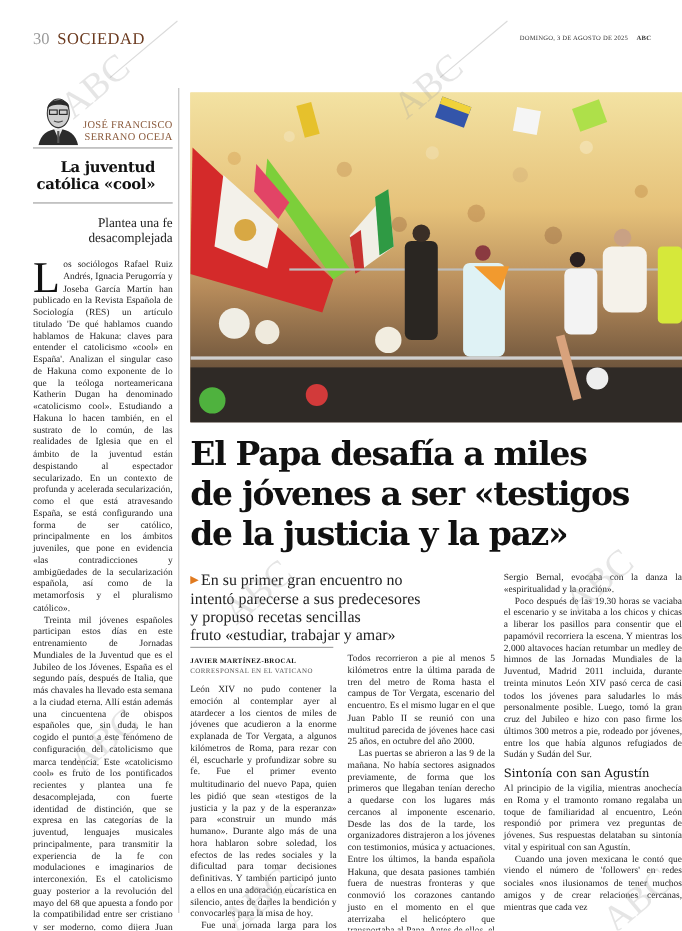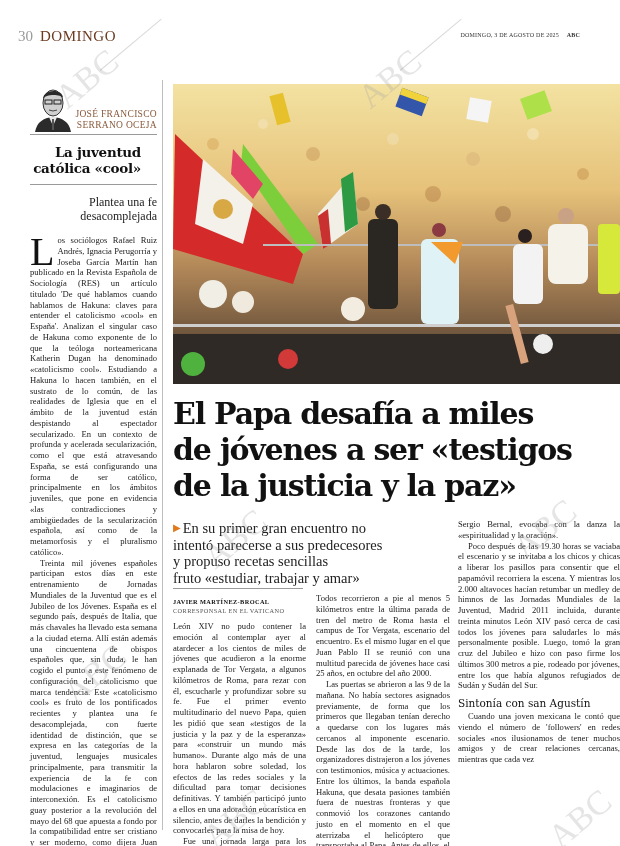--- a/index.html
+++ b/index.html
@@ -1,20 +1,20 @@
 <!DOCTYPE html>
 <html><head>
 <meta charset="utf-8">
 <style>
   * { box-sizing: border-box; margin: 0; padding: 0; }
   html, body { width: 620px; height: 846px; background: #ffffff; overflow: hidden; }
   body { position: relative; font-family: "DejaVu Serif", serif; color: #1a1a1a; }
 
   
-  .page-header { position: absolute; left: 18px; top: 28px; width: 562px; height: 24px; text-align: center; }
+  .page-header { position: absolute; left: 30px; top: 28px; width: 562px; height: 24px; text-align: center; }
   .page-number { position: absolute; left: 0; top: 0; font-family: "Liberation Serif", serif; font-size: 15px; color: #9a9a9a; }
   .section-name { position: absolute; left: 22px; top: 0; font-family: "Liberation Serif", serif; font-size: 15px; color: #6b3a1f; letter-spacing: 0.5px; }
   .dateline { position: absolute; right: 0; top: 4px; font-family: "Liberation Serif", serif; font-size: 6px; color: #333; letter-spacing: 0.2px; }
   .dateline .brand { margin-left: 6px; font-weight: bold; }
 
   
   .left-col { position: absolute; left: 30px; top: 82px; width: 127px; }
   .col-rule { position: absolute; left: 162px; top: 80px; width: 1px; height: 750px; background: #bdbdbd; }
   .author-box { position: relative; height: 52px; }
   .portrait { position: absolute; left: 3px; top: 2px; width: 40px; height: 48px; }
@@ -50,21 +50,21 @@
 
   
   .watermark { position: absolute; font-family: "Liberation Serif", serif; font-size: 34px; color: rgba(160,160,160,0.28); transform: rotate(-40deg); pointer-events: none; }
   .wm-line { position: absolute; height: 1px; background: rgba(150,150,150,0.35); transform-origin: left center; transform: rotate(-40deg); pointer-events: none; }
 </style>
 </head>
 <body>
 
 <div class="page-header">
   <span class="page-number">30</span>
-  <span class="section-name">DOMINGO</span>
+  <span class="section-name">SOCIEDAD</span>
   <span class="dateline">
     <span>DOMINGO, 3 DE AGOSTO DE 2025</span>
     <span class="brand">ABC</span>
   </span>
 </div>
 
 <div class="left-col">
   <div class="author-box">
     <svg class="portrait" viewBox="0 0 40 48">
       <path d="M2 48 C4 38 10 34 20 33 C30 34 36 38 38 48 Z" fill="#2b2b2b"></path>
@@ -192,20 +192,21 @@
 
 <div class="text-col col-b">
   <p class="noindent">Todos recorrieron a pie al menos 5 kilómetros entre la última parada de tren del metro de Roma hasta el campus de Tor Vergata, escenario del encuentro. Es el mismo lugar en el que Juan Pablo II se reunió con una multitud parecida de jóvenes hace casi 25 años, en octubre del año 2000.</p>
   <p>Las puertas se abrieron a las 9 de la mañana. No había sectores asignados previamente, de forma que los primeros que llegaban tenían derecho a quedarse con los lugares más cercanos al imponente escenario. Desde las dos de la tarde, los organizadores distrajeron a los jóvenes con testimonios, música y actuaciones. Entre los últimos, la banda española Hakuna, que desata pasiones también fuera de nuestras fronteras y que conmovió los corazones cantando justo en el momento en el que aterrizaba el helicóptero que transportaba al Papa. Antes de ellos, el primer bailarín del Ballet Nacional de España,</p>
 </div>
 
 <div class="text-col col-c">
   <p class="noindent">Sergio Bernal, evocaba con la danza la «espiritualidad y la oración».</p>
   <p>Poco después de las 19.30 horas se vaciaba el escenario y se invitaba a los chicos y chicas a liberar los pasillos para consentir que el papamóvil recorriera la escena. Y mientras los 2.000 altavoces hacían retumbar un medley de himnos de las Jornadas Mundiales de la Juventud, Madrid 2011 incluida, durante treinta minutos León XIV pasó cerca de casi todos los jóvenes para saludarles lo más personalmente posible. Luego, tomó la gran cruz del Jubileo e hizo con paso firme los últimos 300 metros a pie, rodeado por jóvenes, entre los que había algunos refugiados de Sudán y Sudán del Sur.</p>
   <div class="subhead">Sintonía con san Agustín</div>
+  <p class="noindent">Al principio de la vigilia, mientras anochecía en Roma y el tramonto romano regalaba un toque de familiaridad al encuentro, León respondió por primera vez preguntas de jóvenes. Sus respuestas delataban su sintonía vital y espiritual con san Agustín.</p>
   <p>Cuando una joven mexicana le contó que viendo el número de 'followers' en redes sociales «nos ilusionamos de tener muchos amigos y de crear relaciones cercanas, mientras que cada vez</p>
 </div>
 
 <div class="watermark" style="left:52px;top:60px;">ABC</div>
 <div class="wm-line" style="left:100px;top:70px;width:80px;"></div>
 <div class="watermark" style="left:355px;top:60px;">ABC</div>
 <div class="wm-line" style="left:400px;top:70px;width:80px;"></div>
 <div class="watermark" style="left:60px;top:655px;">ABC</div>
 <div class="watermark" style="left:200px;top:520px;">ABC</div>
 <div class="watermark" style="left:510px;top:510px;">ABC</div>

